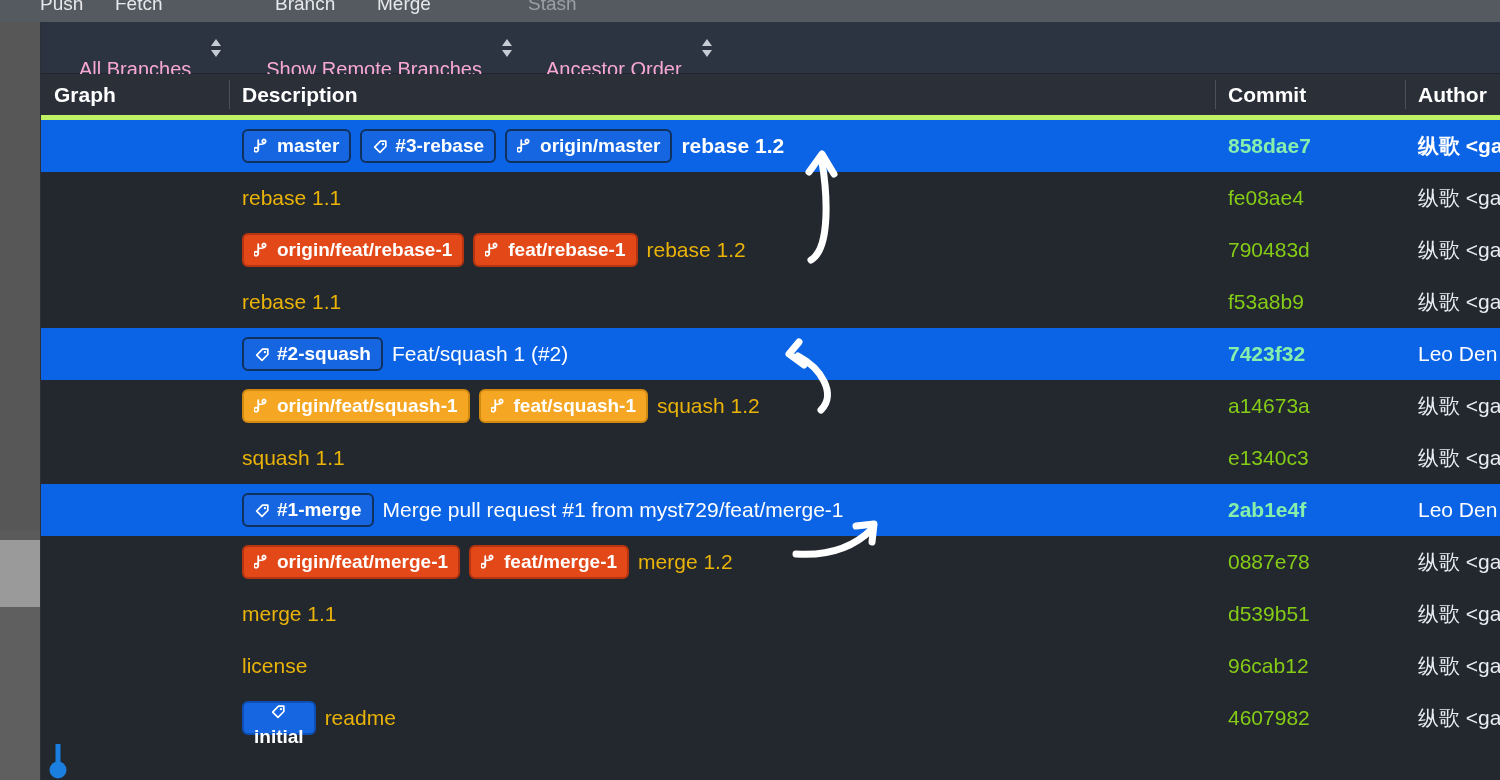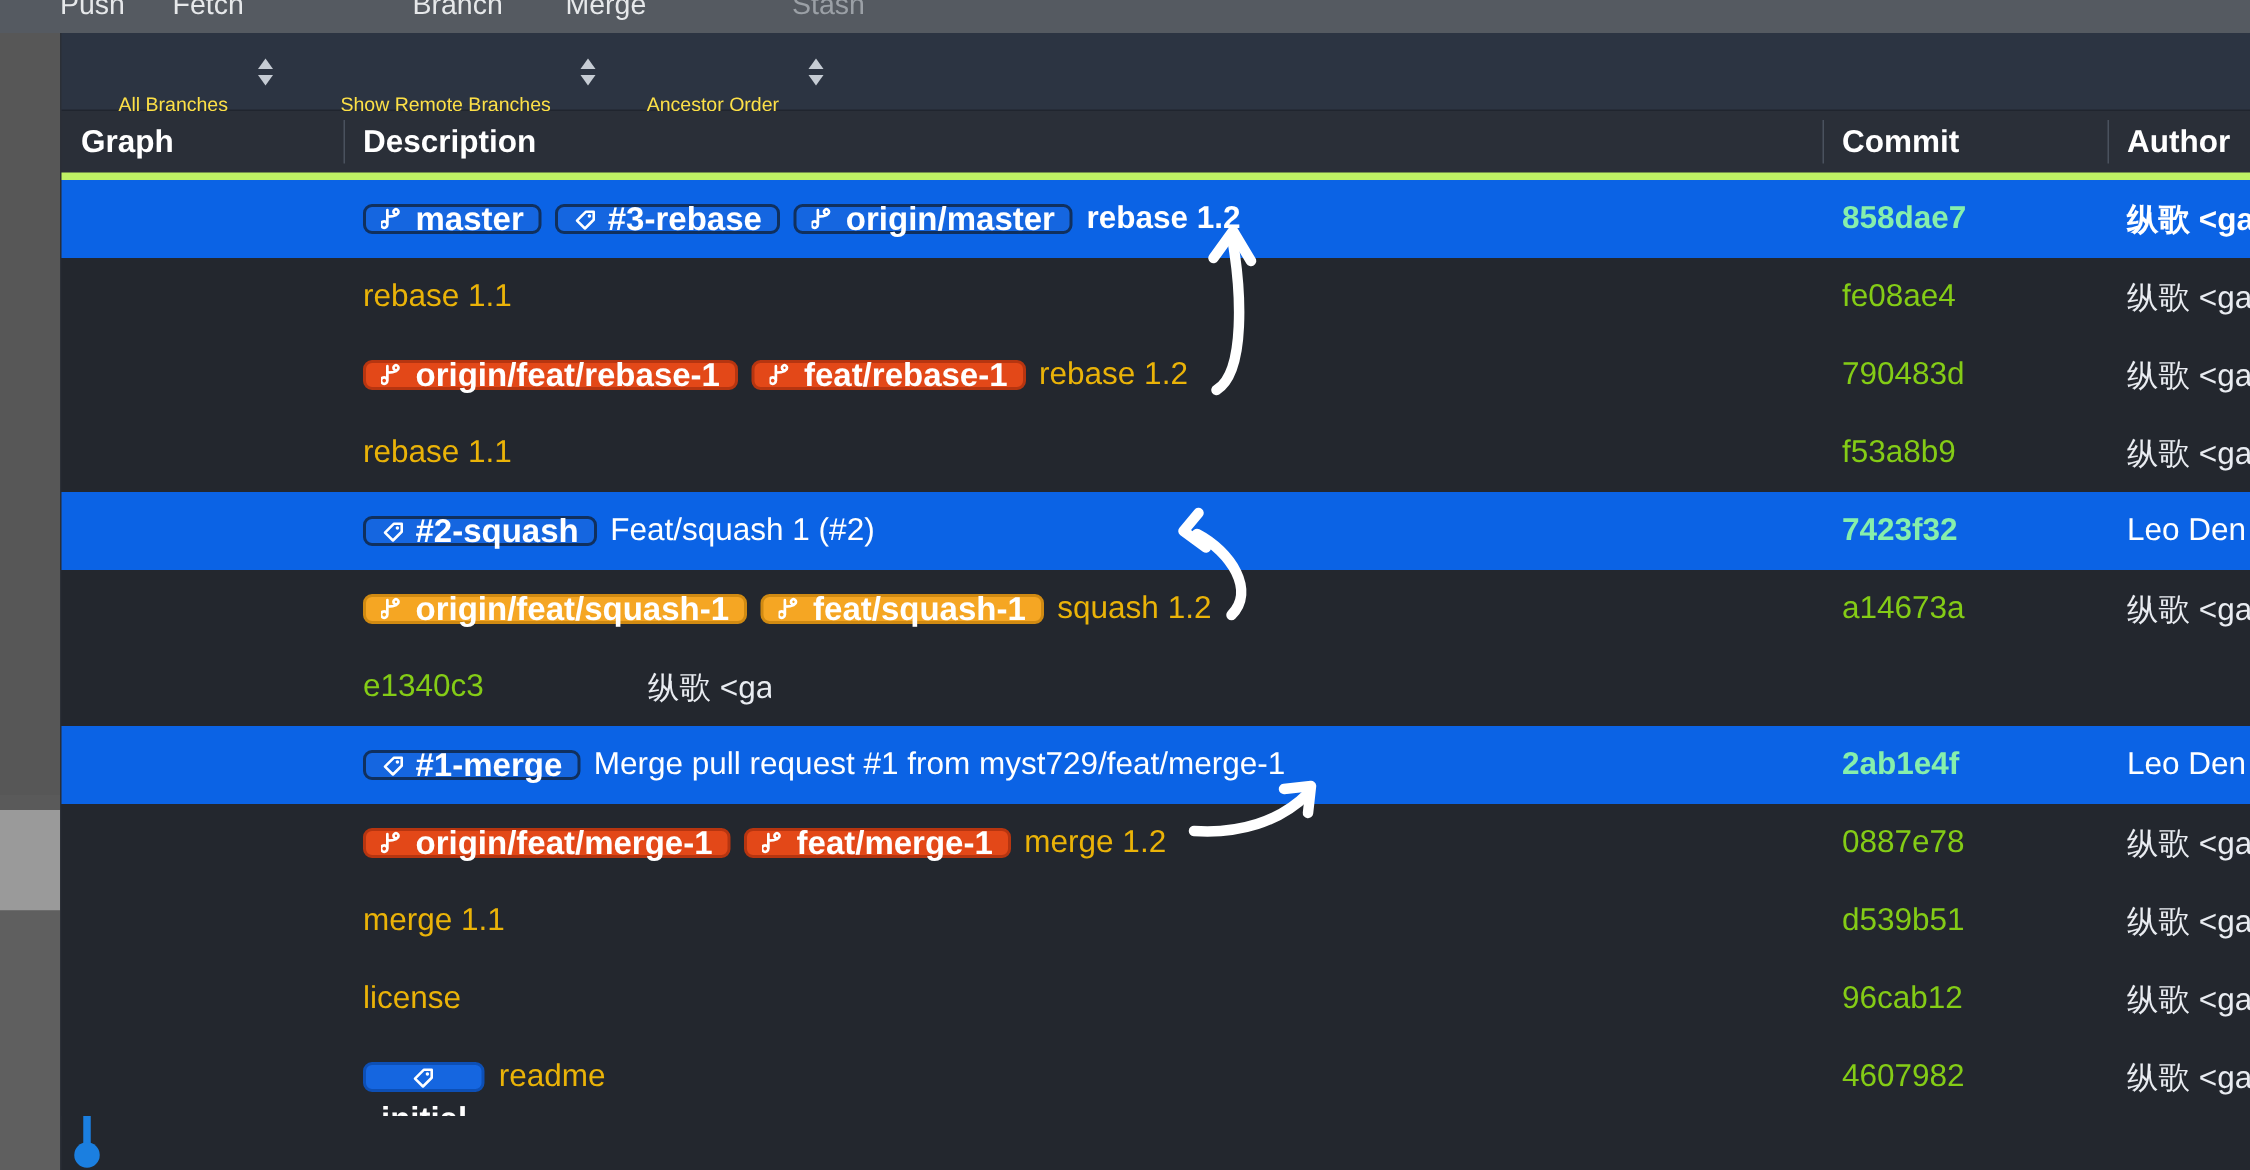--- a/index.html
+++ b/index.html
@@ -47,21 +47,21 @@
 
   
   #filterbar{
     position:absolute; left:41px; top:22px; width:1459px; height:52px;
     background:#2c3442;
     border-bottom:1px solid #20252e;
     display:flex; align-items:center;
   }
   .filter-group{ display:flex; align-items:center; height:100%; }
   .filter-label{
-    color:#fde047; font-size:13px; white-space:nowrap;margin-top:44px;
+    color:#f9a8d4; font-size:20px; white-space:nowrap;margin-top:44px;
   }
   .stepper{
     display:inline-flex; flex-direction:column; align-items:center;
     justify-content:center; width:22px; margin-left:14px;
     color:#c6ccd4;
   }
   .stepper svg{ display:block; }
 
   
   #tablehead{
@@ -117,22 +117,22 @@
   .row.selected.bold-hash .cell-author{ font-weight:700; }
 
   .msg{
     color:#eab308; font-size:21px; white-space:nowrap;
   }
   .row.selected .msg{ color:#ffffff; }
 
   
   .badge{
     display:inline-flex; align-items:center; gap:6px;
-    height:20px; padding:0 10px; border-radius:6px;
-    font-size:22px; font-weight:700; color:#ffffff;
+    height:34px; padding:0 10px; border-radius:6px;
+    font-size:19px; font-weight:700; color:#ffffff;
     margin-right:9px; white-space:nowrap;
     border:2px solid transparent;
   }
   .badge svg{ flex:0 0 auto; display:block; }
   .badge.blue { background:#1566e0; border-color:#0d4fb5;flex-direction:column; }
   .badge.blue-on-sel { background:#1566e0; border-color:#10305e; }
   .badge.red  { background:#e34818; border-color:#b63510; }
   .badge.orange{ background:#f5a623; border-color:#d08a12; }
 
   
@@ -334,20 +334,23 @@
         <span>feat/squash-1</span>
       </span>
       <span class="msg">squash 1.2</span>
     </div>
     <div class="cell-commit">a14673a</div>
     <div class="cell-author">纵歌 &lt;ga</div>
   </div>
 
   <div class="row">
     <div class="cell-graph"></div>
+    <div class="cell-desc">
+      <span class="msg">squash 1.1</span>
+    </div>
     <div class="cell-commit">e1340c3</div>
     <div class="cell-author">纵歌 &lt;ga</div>
   </div>
 
   <div class="row selected">
     <div class="cell-graph"></div>
     <div class="cell-desc">
       <span class="badge blue-on-sel">
         <svg width="17" height="17" viewBox="0 0 16 16">
             <path d="M2.5 8.5L8 3h5v5l-5.5 5.5z" stroke="#fff" stroke-width="1.6" fill="none" stroke-linejoin="round"></path>

